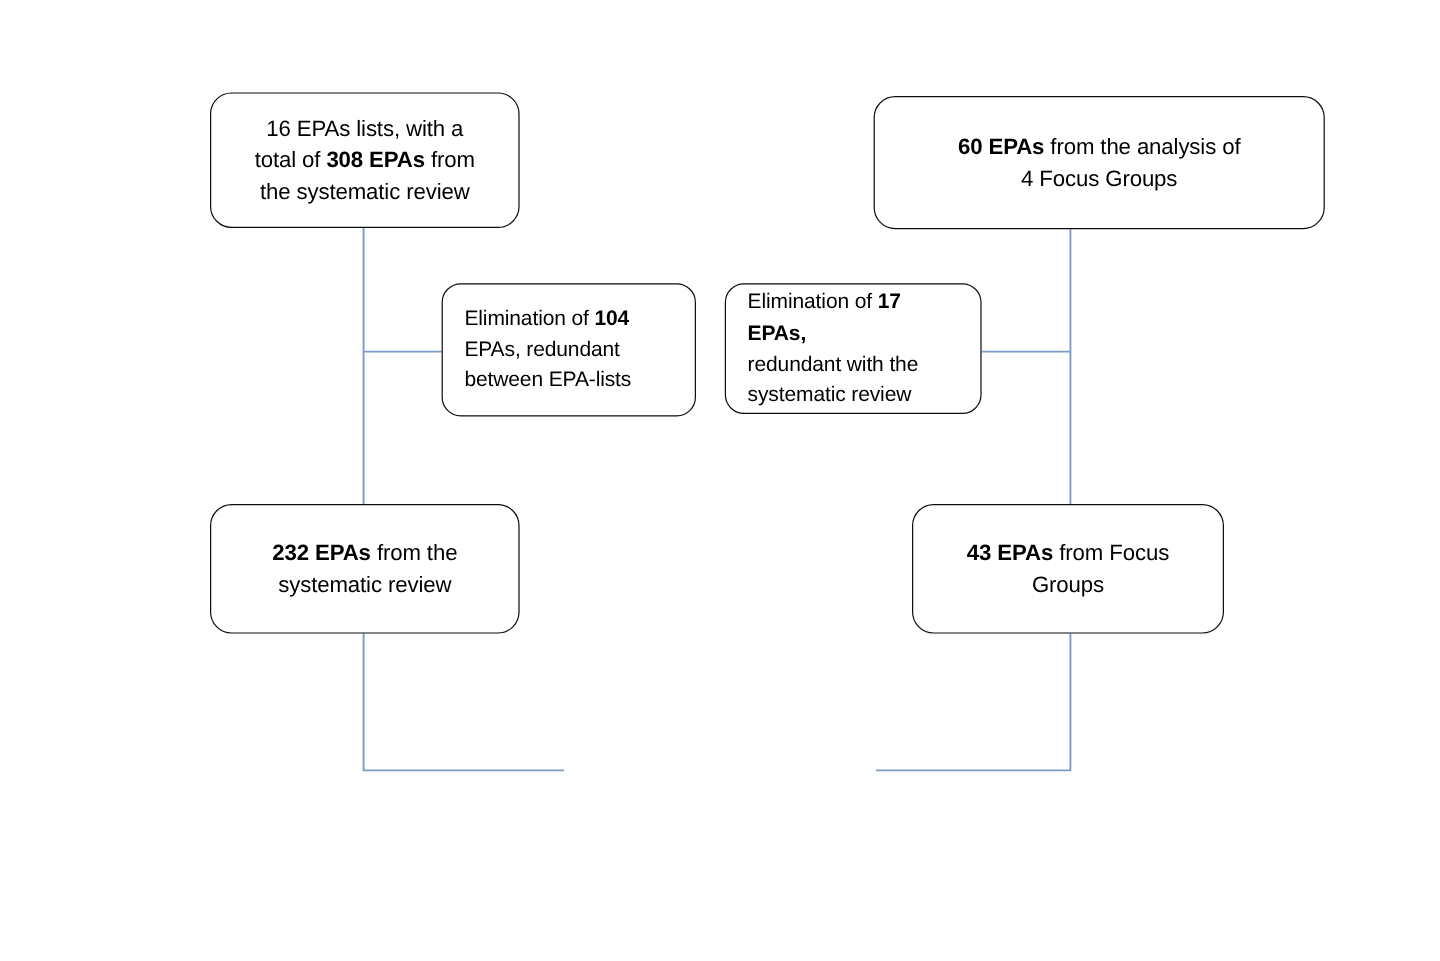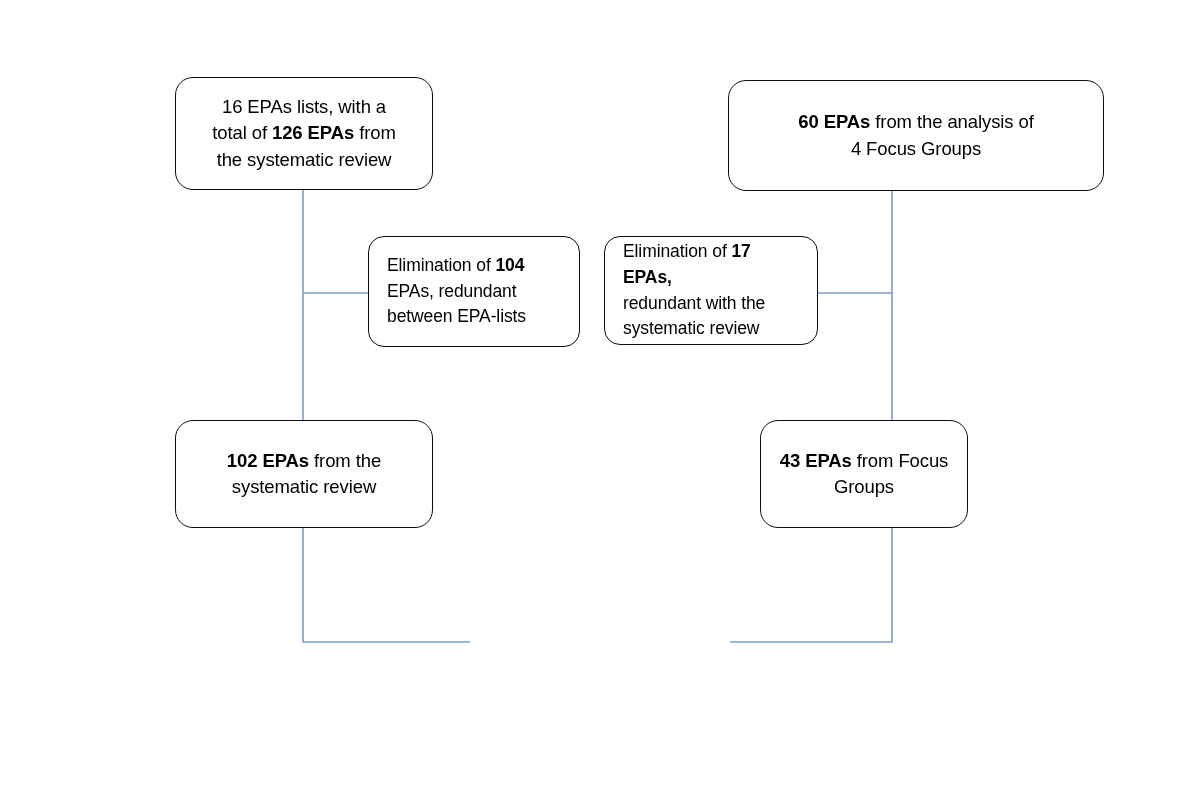--- a/index.html
+++ b/index.html
@@ -49,58 +49,58 @@
   .node.center .txt { text-align: center; }
   .node.leftal .txt { text-align: left; padding: 0 18px; }
   .node .txt b { font-weight: 700; }
 
   
   #node-sr-lists      { left: 175px; top: 77px;  width: 258px; height: 113px; }
   #node-fg-source     { left: 728px; top: 80px;  width: 376px; height: 111px; }
   #node-elim-left     { left: 368px; top: 236px; width: 212px; height: 111px; border-radius: 16px; justify-content: flex-end; }
   #node-elim-right    { left: 604px; top: 236px; width: 214px; height: 109px; border-radius: 16px; align-items: center; }
   #node-sr-result     { left: 175px; top: 420px; width: 258px; height: 108px; }
-  #node-fg-result     { left: 760px; top: 420px; width: 208px; height: 108px; }
+  #node-fg-result     { left: 760px; top: 420px; width: 260px; height: 108px; }
   #node-final         { left: 470px; top: 589px; width: 260px; height: 110px; }
   #node-elim-left .txt, #node-elim-right .txt { font-size: 17.5px; line-height: 1.46; }
 </style>
 </head>
 <body>
 
 <div id="canvas">
 
   <svg id="wires" viewBox="0 0 1200 801" width="1200" height="801" xmlns="http://www.w3.org/2000/svg">
     <g fill="none" stroke="#7d9dc7" stroke-width="1.6" stroke-linecap="butt" stroke-linejoin="miter">
       <path d="M303,190 L303,420"></path>
       <path d="M303,293 L368,293"></path>
       <path d="M892,191 L892,420"></path>
       <path d="M818,293 L892,293"></path>
       <path d="M303,528 L303,642 L470,642"></path>
       <path d="M892,528 L892,642 L730,642"></path>
     </g>
   </svg>
 
   <div class="node center" id="node-sr-lists">
-    <span class="txt">16 EPAs lists, with a<br>total of <b>126 EPAs</b> from<br>the systematic review</span>
+    <span class="txt">16 EPAs lists, with a<br>total of <b>308 EPAs</b> from<br>the systematic review</span>
   </div>
 
   <div class="node center" id="node-fg-source">
     <span class="txt"><b>60 EPAs</b> from the analysis of<br>4 Focus Groups</span>
   </div>
 
   <div class="node leftal" id="node-elim-left">
     <span class="txt">Elimination of <b>104</b><br>EPAs, redundant<br>between EPA-lists</span>
   </div>
 
   <div class="node leftal" id="node-elim-right">
     <span class="txt">Elimination of <b>17 EPAs,</b><br>redundant with the<br>systematic review</span>
   </div>
 
   <div class="node center" id="node-sr-result">
-    <span class="txt"><b>102 EPAs</b> from the<br>systematic review</span>
+    <span class="txt"><b>232 EPAs</b> from the<br>systematic review</span>
   </div>
 
   <div class="node center" id="node-fg-result">
     <span class="txt"><b>43 EPAs</b> from Focus<br>Groups</span>
   </div>
 
 
 </div>
 
 </body></html>

